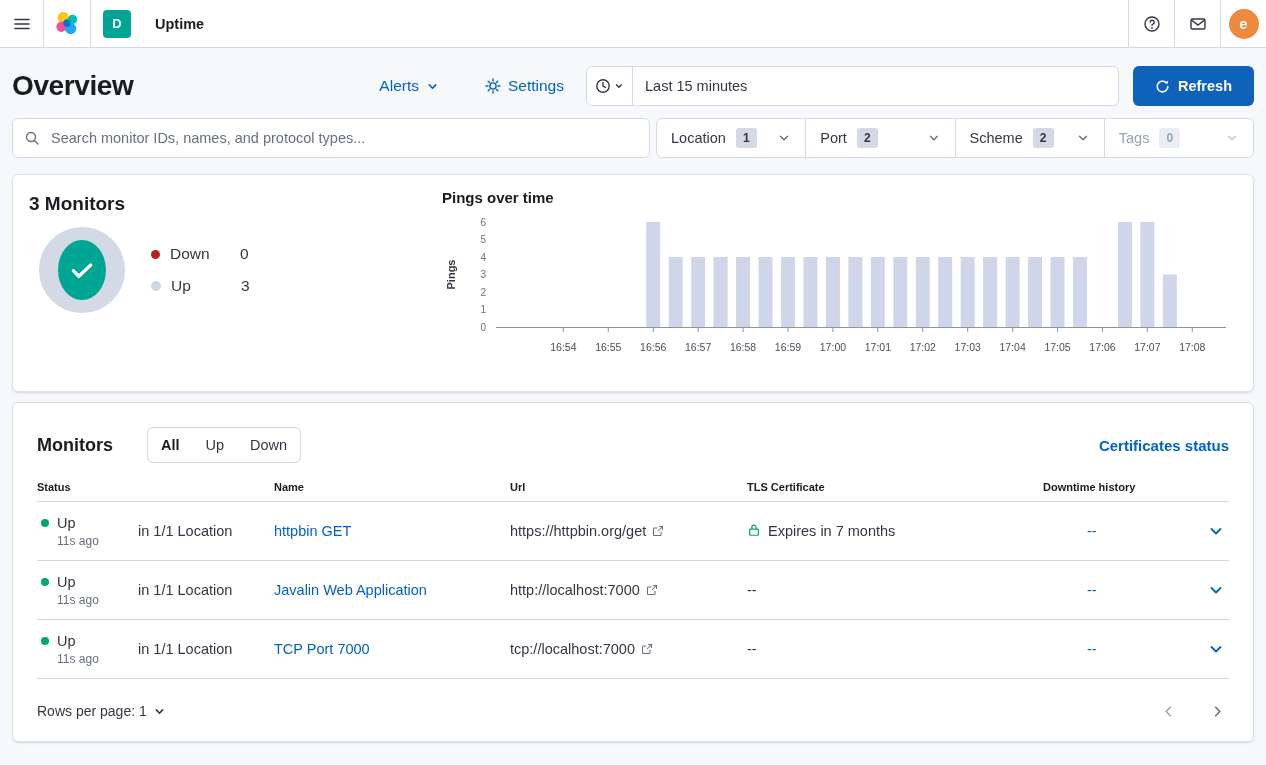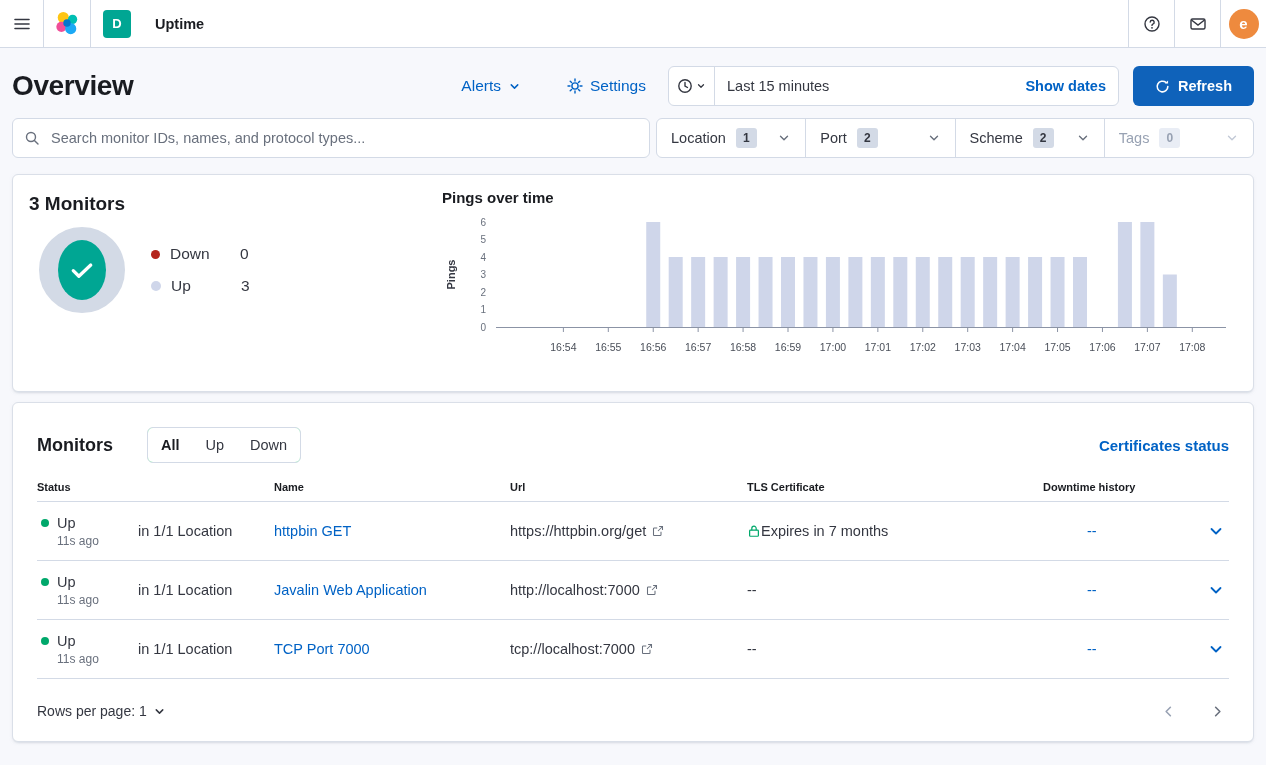--- a/index.html
+++ b/index.html
@@ -25,21 +25,21 @@
   .nav-ic{color:#343741}
 
   
   .page{padding:0 12px}
   .page-header{display:flex;align-items:center;margin-top:14px;height:48px}
   .page-header h1{font-size:28px;font-weight:700;color:#1a1c21;letter-spacing:-.4px;flex:1}
   .hdr-controls{display:flex;align-items:center}
   .link-btn{display:flex;align-items:center;gap:7px;color:var(--c-link,#0062c5);font-size:15.5px}
   .alerts{margin-right:46px}
   .settings{margin-right:22px}
-  .datepicker{width:451px;height:40px;background:#fff;border:1px solid #d3dae6;border-radius:6px;
+  .datepicker{width:533px;height:40px;background:#fff;border:1px solid #d3dae6;border-radius:6px;
        display:flex;align-items:center;margin-right:14px;overflow:hidden}
   .dp-quick{width:46px;height:100%;border-right:1px solid #d3dae6;display:flex;align-items:center;
        justify-content:center;gap:3px;color:#343741}
   .dp-value{flex:1;height:100%;text-align:left;padding:0 12px;font-size:14.5px;color:#343741}
   .dp-showdates{color:var(--c-link,#0062c5);font-size:14.5px;font-weight:600;padding:0 12px;height:100%}
   .refresh-btn{height:40px;min-width:121px;background:var(--c-primary,#0f62ba);color:#fff;border-radius:6px;
        display:flex;align-items:center;justify-content:center;gap:8px;font-size:14.5px;font-weight:600}
 
   
   .toolbar{display:flex;gap:6px;margin-top:8px}
@@ -96,21 +96,21 @@
   .mt-hcell{font-size:11px;font-weight:700;color:#1a1c21}
   .mt-row{align-items:center;height:59px;border-bottom:1px solid #d3dae6}
   .cell-status{padding-left:4px}
   .st-line{display:flex;align-items:center;gap:8px;font-size:14.5px;color:#343741}
   .dot{width:8px;height:8px;border-radius:50%;background:var(--c-success,#00a86b);flex:none}
   .ago{font-size:12px;color:#69707d;margin:3px 0 0 16px}
   .cell-loc,.cell-url,.cell-tls{font-size:14.5px;color:#343741}
   .cell-name a{color:var(--c-link,#0062c5);text-decoration:none;font-size:14.5px}
   .cell-url{display:flex;align-items:center;gap:6px}
   .ext{color:#69707d;display:inline-flex}
-  .cell-tls{display:flex;align-items:center;}
+  .cell-tls{display:flex;align-items:flex-start;gap:7px}
   .lock{color:var(--c-success,#00a86b);flex:none}
   .cell-dt{font-size:14.5px;color:var(--c-link,#0062c5);padding-left:44px}
   .expand-btn{color:var(--c-link,#0062c5);display:flex;align-items:center;justify-content:center;height:100%}
   .mt-footer{display:flex;align-items:center;margin-top:12px;height:40px}
   .rpp{display:flex;align-items:center;gap:6px;font-size:14px;color:#343741}
   .pag-btn{color:#98a2b3;display:flex;align-items:center;justify-content:center;padding:4px}
   .pag-btn.next{color:#69707d;margin-left:26px}
 </style>
 </head>
 <body>
@@ -175,21 +175,20 @@
         <button class="dp-quick">
           <svg viewBox="0 0 16 16" width="16" height="16">
               <circle cx="8" cy="8" r="6.2" fill="none" stroke="currentColor" stroke-width="1.4"></circle>
               <path d="M8 4.5V8l2.5 1.5" fill="none" stroke="currentColor" stroke-width="1.4" stroke-linecap="round"></path>
             </svg>
           <svg viewBox="0 0 16 16" width="10" height="10">
               <path d="M4 6l4 4 4-4" fill="none" stroke="currentColor" stroke-width="2" stroke-linecap="round" stroke-linejoin="round"></path>
             </svg>
         </button>
         <button class="dp-value">Last 15 minutes</button>
-        <button class="dp-showdates">Show dates</button>
       </div>
       <button class="refresh-btn">
         <svg viewBox="0 0 16 16" width="15" height="15">
             <path d="M13.7 8a5.7 5.7 0 1 1-2-4.3" fill="none" stroke="#fff" stroke-width="1.7" stroke-linecap="round"></path>
             <path d="M13.9 1.6v3.3h-3.3z" fill="#fff"></path>
           </svg>
         <span>Refresh</span>
       </button>
     </div>
   </div>

